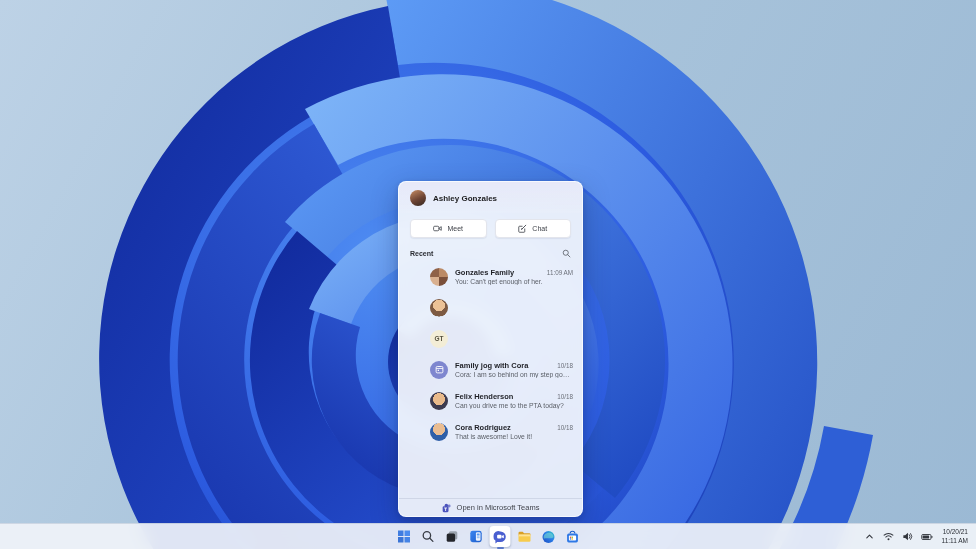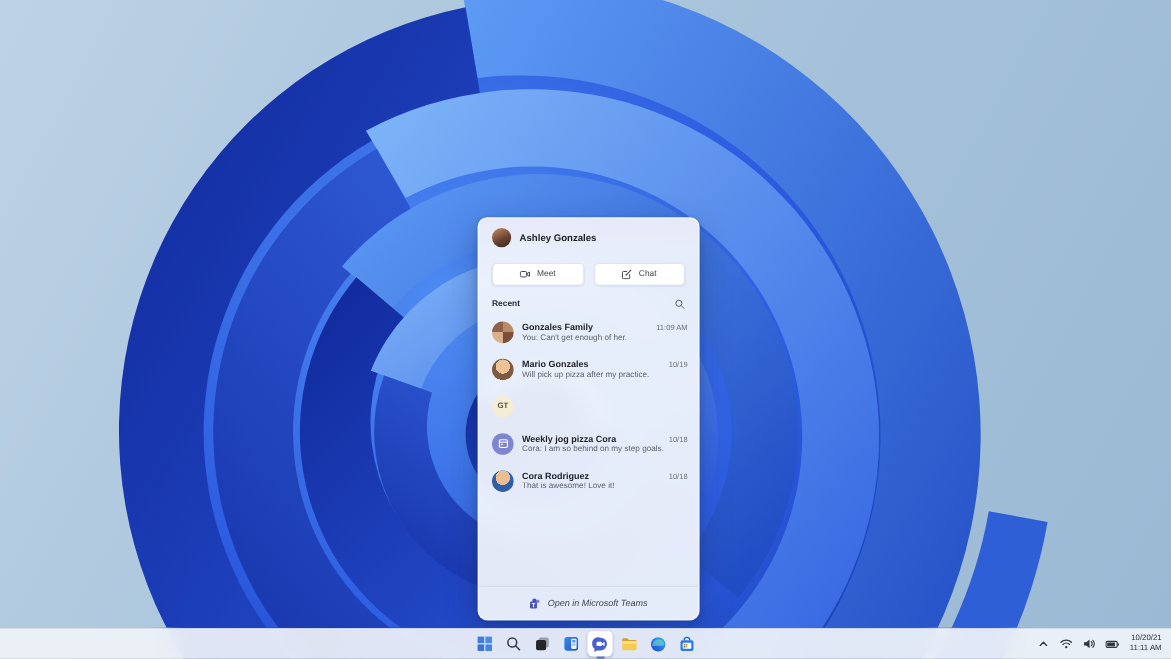--- a/index.html
+++ b/index.html
@@ -35,37 +35,37 @@
     flex:1; height:19px; background:#ffffff; border:1px solid #e3e5ec;
     border-radius:4px; display:flex; align-items:center; justify-content:center; gap:5px;
     font-size:7px; color:#3c3f46; box-shadow:0 1px 1px rgba(40,60,100,0.08);
     cursor:pointer;
   }
   .recent-row {
     display:flex; align-items:center; justify-content:space-between;
     padding:9px 11px 3px 11px;
   }
   .recent-label { font-size:7px; font-weight:bold; color:#2b2d33; }
-  .chat-list { flex:1; overflow:hidden; }
+  .chat-list { flex:1; overflow:hidden;margin-left:20px; }
   .chat-item {
     display:flex; align-items:center; gap:7px; height:31px; padding:0 9px 0 11px;
     cursor:pointer;
   }
   .chat-body { flex:1; min-width:0; }
   .chat-top { display:flex; justify-content:space-between; align-items:baseline; }
   .chat-name { font-size:7.5px; font-weight:bold; color:#1f2026; white-space:nowrap; }
   .chat-time { font-size:6.3px; color:#6b6f78; flex:0 0 auto; margin-left:4px; }
   .chat-preview {
     font-size:6.8px; color:#5c6068; white-space:nowrap; overflow:hidden;
     text-overflow:ellipsis; margin-top:1.5px;
   }
   .panel-footer {
-    height:28px; border-top:1px solid rgba(90,100,130,0.15);
+    height:18px; border-top:1px solid rgba(90,100,130,0.15);
     display:flex; align-items:center; justify-content:center; gap:5px;
-    font-size:7.5px; color:#41444c; cursor:pointer; border-radius:0 0 8px 8px;font-style:italic;
+    font-size:7.5px; color:#41444c; cursor:pointer; border-radius:0 0 8px 8px;
   }
   
   .av-ashley { background:linear-gradient(155deg,#b07a58 15%,#6d4434 55%,#3a2a22 95%); }
   .av-family { background:conic-gradient(#bb8a66 0 25%, #7a4f3a 25% 50%, #d9b090 50% 75%, #8f6148 75% 100%); }
   .av-squad  { background:conic-gradient(#e2a873 0 25%, #8a5a40 25% 50%, #c98a5a 50% 75%, #6d452f 75% 100%); }
   .av-mario  { background:radial-gradient(circle at 50% 36%, #ecc296 0 40%, #7d5a42 41% 75%, #cdd6e2 76%); }
   .av-gt     { background:#f3edd6; display:flex; align-items:center; justify-content:center;
                font-size:6.5px; font-weight:bold; color:#56513d; }
   .av-jog    { background:#7e86cf; display:flex; align-items:center; justify-content:center; }
   .av-felix  { background:radial-gradient(circle at 50% 40%, #e9ba8b 0 42%, #3d3b4f 43%); }
@@ -188,50 +188,53 @@
             <span class="chat-name">Gonzales Family</span>
             <span class="chat-time">11:09 AM</span>
           </div>
           <div class="chat-preview">You: Can't get enough of her.</div>
         </div>
       </div>
 
 
       <div class="chat-item">
         <div class="avatar md av-mario"></div>
-        <div class="chat-body">
-          <div class="chat-top">
-            <span class="chat-name">Mario Gonzales</span>
-            <span class="chat-time">10/19</span>
-          </div>
-          <div class="chat-preview">Will pick up pizza after my practice.</div>
-        </div>
       </div>
 
       <div class="chat-item">
         <div class="avatar md av-gt">GT</div>
       </div>
 
       <div class="chat-item">
         <div class="avatar md av-jog">
           <svg width="9" height="9" viewBox="0 0 12 12">
             <rect x="1.5" y="2" width="9" height="8.5" rx="1.5" fill="none" stroke="#ffffff" stroke-width="1.2"></rect>
             <line x1="1.5" y1="4.6" x2="10.5" y2="4.6" stroke="#ffffff" stroke-width="1.1"></line>
             <rect x="3.6" y="6.3" width="1.7" height="1.7" fill="#ffffff"></rect>
           </svg>
         </div>
         <div class="chat-body">
           <div class="chat-top">
-            <span class="chat-name">Weekly jog pizza Cora</span>
+            <span class="chat-name">Family jog with Cora</span>
             <span class="chat-time">10/18</span>
           </div>
           <div class="chat-preview">Cora: I am so behind on my step goals.</div>
         </div>
       </div>
 
+      <div class="chat-item">
+        <div class="avatar md av-felix"></div>
+        <div class="chat-body">
+          <div class="chat-top">
+            <span class="chat-name">Felix Henderson</span>
+            <span class="chat-time">10/18</span>
+          </div>
+          <div class="chat-preview">Can you drive me to the PTA today?</div>
+        </div>
+      </div>
 
       <div class="chat-item">
         <div class="avatar md av-amber"></div>
         <div class="chat-body">
           <div class="chat-top">
             <span class="chat-name">Cora Rodriguez</span>
             <span class="chat-time">10/18</span>
           </div>
           <div class="chat-preview">That is awesome! Love it!</div>
         </div>

